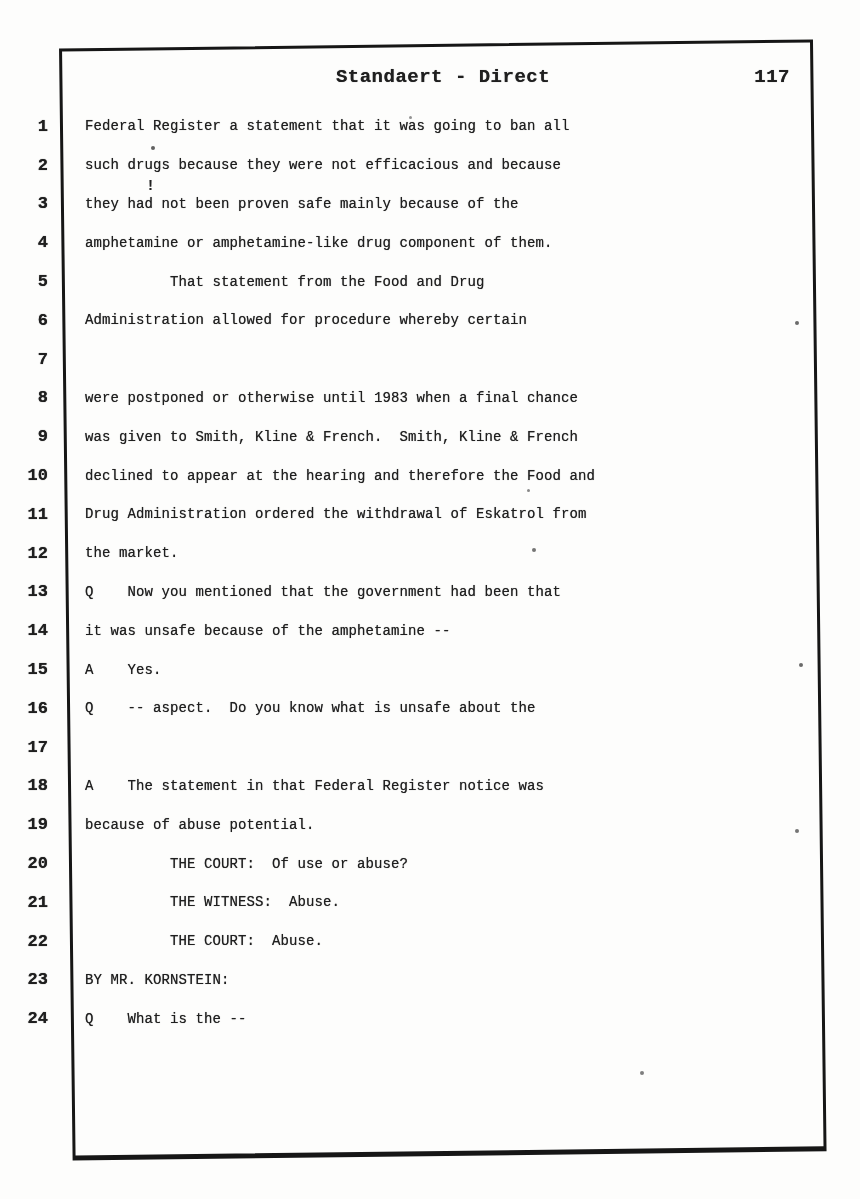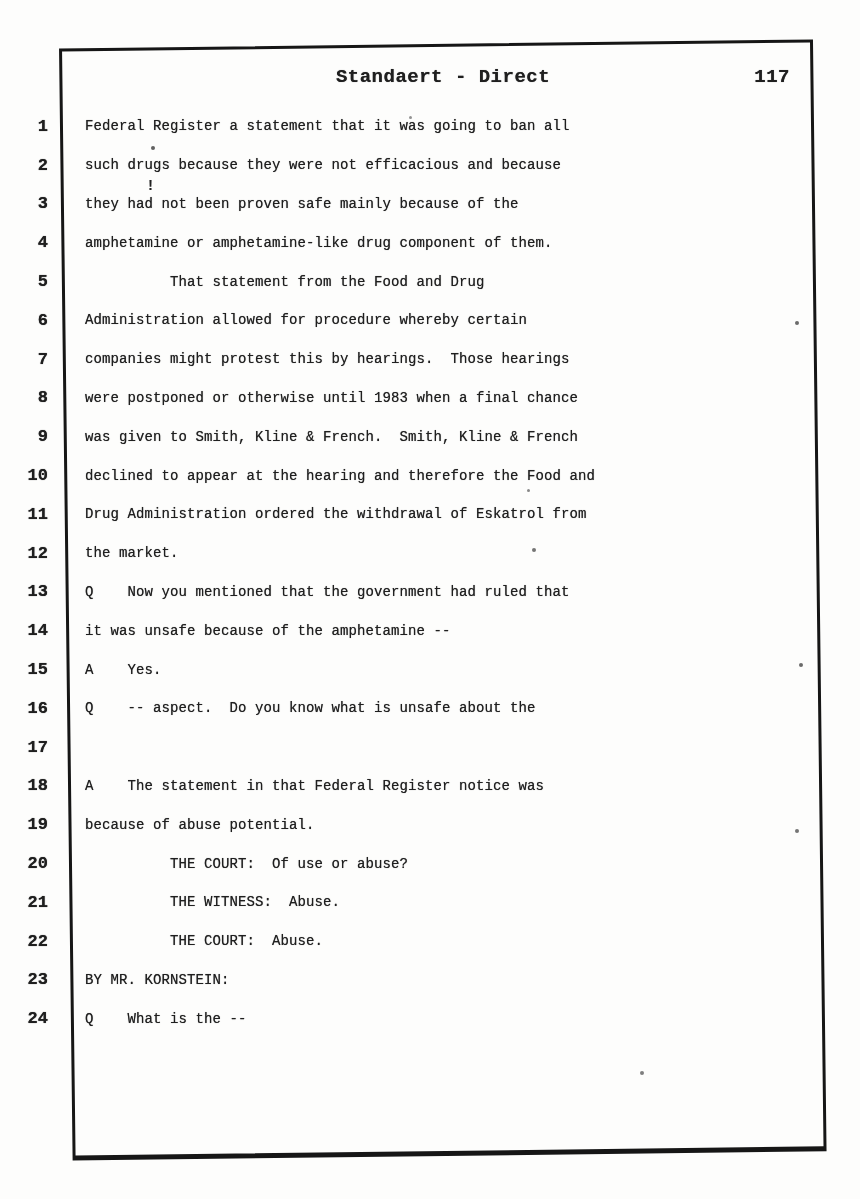--- a/index.html
+++ b/index.html
@@ -139,21 +139,20 @@
       <div class="line">
         <span class="num">5</span>
         <span class="txt">          That statement from the Food and Drug</span>
       </div>
       <div class="line">
         <span class="num">6</span>
         <span class="txt">Administration allowed for procedure whereby certain</span>
       </div>
       <div class="line">
         <span class="num">7</span>
-        <span class="txt">companies might protest this by hearings.  Those hearings</span>
       </div>
       <div class="line">
         <span class="num">8</span>
         <span class="txt">were postponed or otherwise until 1983 when a final chance</span>
       </div>
       <div class="line">
         <span class="num">9</span>
         <span class="txt">was given to Smith, Kline &amp; French.  Smith, Kline &amp; French</span>
       </div>
       <div class="line">
@@ -163,21 +162,21 @@
       <div class="line">
         <span class="num">11</span>
         <span class="txt">Drug Administration ordered the withdrawal of Eskatrol from</span>
       </div>
       <div class="line">
         <span class="num">12</span>
         <span class="txt">the market.</span>
       </div>
       <div class="line">
         <span class="num">13</span>
-        <span class="txt">Q    Now you mentioned that the government had ruled that</span>
+        <span class="txt">Q    Now you mentioned that the government had been that</span>
       </div>
       <div class="line">
         <span class="num">14</span>
         <span class="txt">it was unsafe because of the amphetamine --</span>
       </div>
       <div class="line">
         <span class="num">15</span>
         <span class="txt">A    Yes.</span>
       </div>
       <div class="line">

